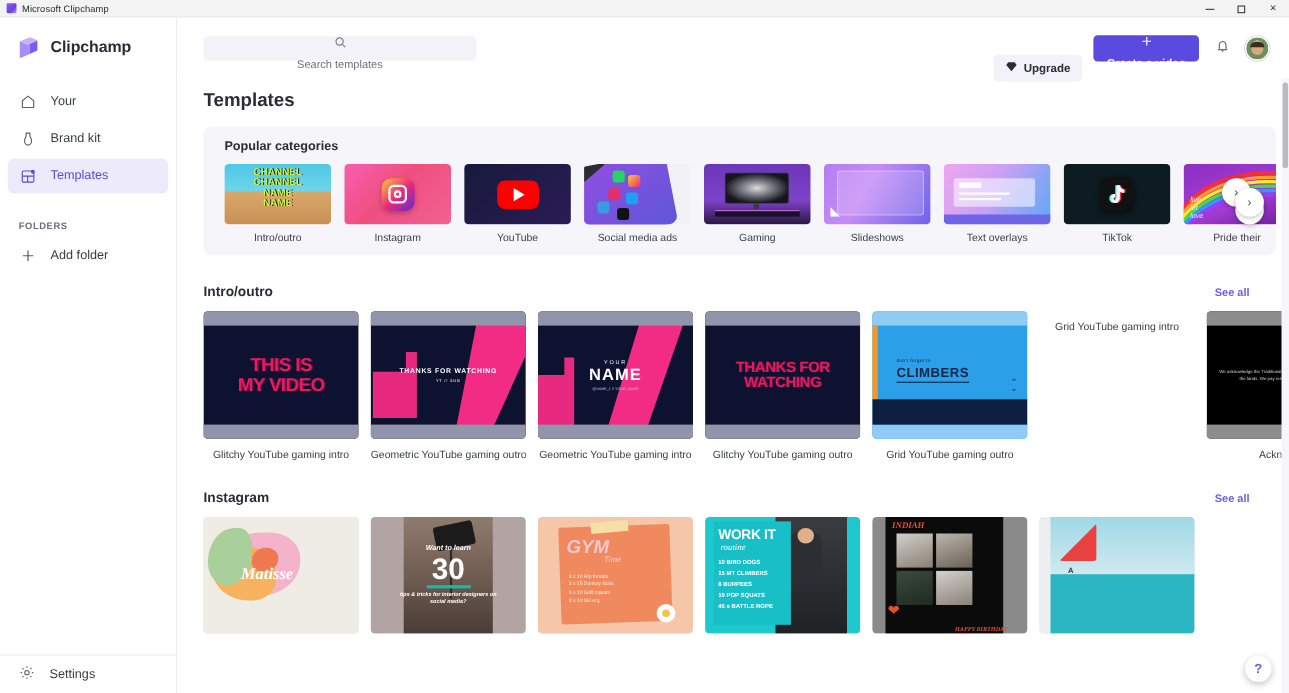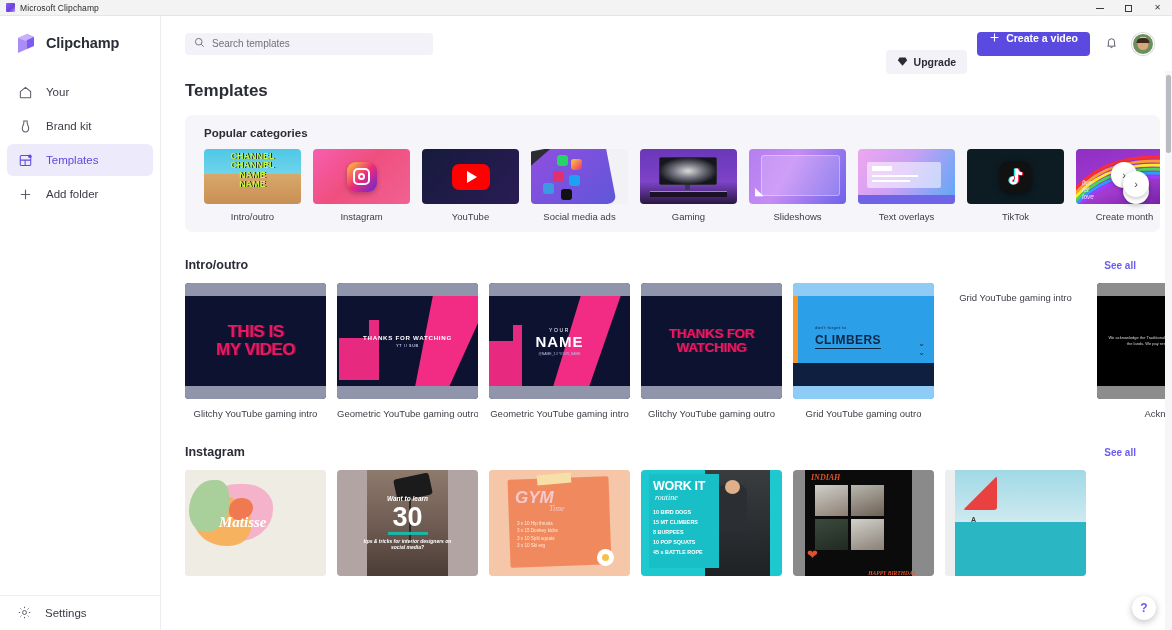--- a/index.html
+++ b/index.html
@@ -76,34 +76,34 @@
   .topbar {
     height: 55px; min-height: 55px;
     display: flex; align-items: center;
     padding: 0 18px 0 24px; gap: 10px;
     background: #fff;
   }
   .search {
     width: 248px; height: 22px; border-radius: 4px;
     background: #f3f2f8;
     display: flex; align-items: center; gap: 7px; padding: 0 9px;
-    font-size: 10px; color: #6f707c; cursor: text;
+    font-size: 10px; color: #6f707c; cursor: text; flex-direction: column;
   }
   .spacer { flex: 1; }
   .btn-upgrade {
     display: flex; align-items: center; gap: 6px;
     height: 24px; padding: 0 11px; border-radius: 4px;
     background: #f3f2f8; font-size: 10.5px; font-weight: 600; color: #2b2d36;
     cursor: pointer; border: none; margin-top: 37px;
   }
   .btn-create {
-    display: flex; align-items: flex-start; gap: 6px;
+    display: flex; align-items: center; gap: 6px;
     height: 24px; padding: 0 12px; border-radius: 4px;
     background: #5b4ae0; color: #fff; font-size: 10.5px; font-weight: 600;
-    cursor: pointer; border: none;
+    cursor: pointer; border: none; flex-direction: column;
   }
   .bell { width: 22px; height: 22px; display: flex; align-items: center; justify-content: center; cursor: pointer; }
   .avatar {
     width: 22px; height: 22px; border-radius: 50%;
     background: radial-gradient(circle at 50% 38%, #e8c7a3 0 30%, #6d8f5e 31% 100%);
     border: 1.5px solid #fff; box-shadow: 0 0 0 1px #d9d9e2;
     overflow: hidden; position: relative; cursor: pointer;
   }
   .avatar::after {
     content:""; position:absolute; left:50%; top:28%; transform:translateX(-50%);
@@ -226,20 +226,21 @@
           <svg width="15" height="15" viewBox="0 0 16 16" fill="none" stroke="#5b4ae0" stroke-width="1.1">
             <rect x="2.4" y="2.6" width="11.2" height="10.8" rx="1.2"></rect>
             <path d="M2.4 7.6h11.2M7.6 7.6v5.8"></path>
             <circle cx="12.6" cy="3.4" r="1.9" fill="#5b4ae0" stroke="none"></circle>
           </svg>
         </span>
         <span>Templates</span>
       </div>
     </nav>
 
+    <div class="folders-label">FOLDERS</div>
     <div class="nav" style="padding-top:0">
       <div class="nav-item">
         <span class="ico">
           <svg width="15" height="15" viewBox="0 0 16 16" stroke="#5a5c68" stroke-width="1.2">
               <path d="M8 3v10M3 8h10"></path>
             </svg>
         </span>
         <span>Add folder</span>
       </div>
     </div>
@@ -413,21 +414,21 @@
                   <path d="M-5 46 C20 12, 60 4, 102 10" stroke="#ff2d2d"></path>
                   <path d="M-5 50 C20 16, 60 8, 102 14" stroke="#ff9a2d"></path>
                   <path d="M-5 54 C20 20, 60 12, 102 18" stroke="#ffe92d"></path>
                   <path d="M-5 58 C20 24, 60 16, 102 22" stroke="#49d94b"></path>
                   <path d="M-5 62 C20 28, 60 20, 102 26" stroke="#2d9bff"></path>
                   <path d="M-5 66 C20 32, 60 24, 102 30" stroke="#9b3dff"></path>
                 </g>
               </svg>
               <div style="position:absolute;left:6px;bottom:4px;color:#efe3ff;font-size:6.5px;font-style:italic;line-height:1.1">live<br>let<br>love</div>
             </div>
-            <div class="cat-label">Create month</div>
+            <div class="cat-label">Pride their</div>
           </div>
 
         </div>
 
         <div class="next-btn" style="right:23px;top:47px">
           <span>›</span>
         </div>
       </div>
 
       <div class="section">

